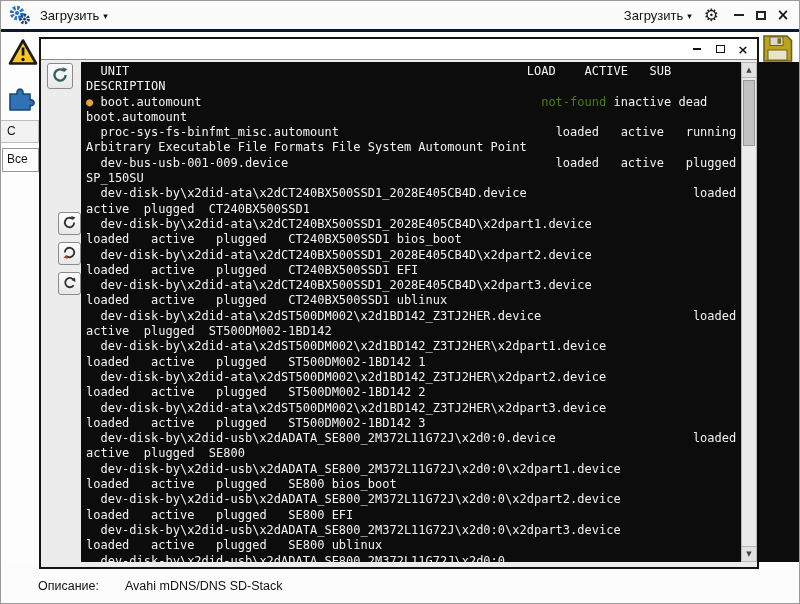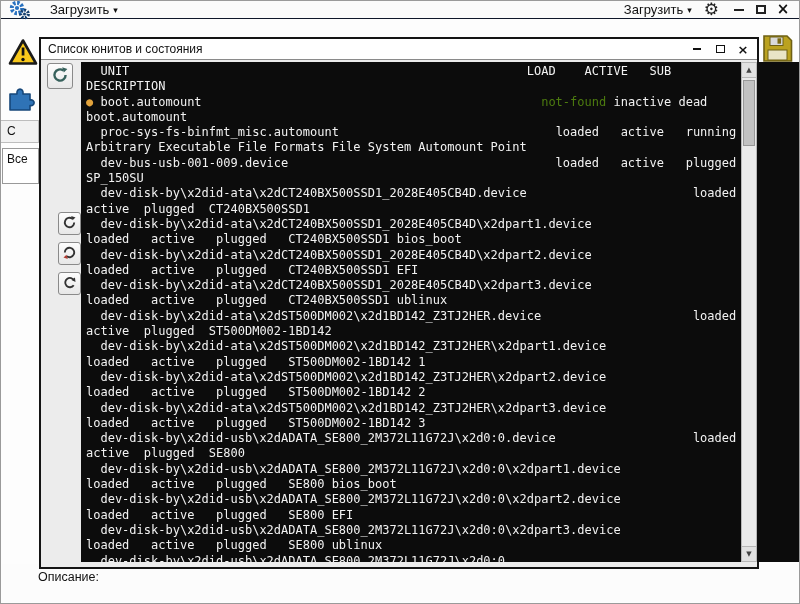--- a/index.html
+++ b/index.html
@@ -4,23 +4,23 @@
 <style>
   * { margin:0; padding:0; box-sizing:border-box; }
   html,body { width:800px; height:604px; overflow:hidden; background:#fff; }
   .app {
     position:relative; width:800px; height:604px;
     background:#fdfdfd; border:1px solid #9a9a9a; overflow:hidden;
     font-family:"Liberation Sans", sans-serif; font-size:13px; color:#111;
   }
   
   .titlebar {
-    position:absolute; top:0; left:0; right:0; height:18px;
-    background:#fbfbfb; border-bottom:1px solid #0f172a;
-    display:flex; align-items:center; padding:0 8px; gap:19px; z-index:2;
+    position:absolute; top:0; left:0; right:0; height:31px;
+    background:#fbfbfb; border-bottom:3px solid #0f172a;
+    display:flex; align-items:center; padding:0 8px; gap:9px; z-index:2;
   }
   .app-icon { width:22px; height:22px; flex:0 0 auto; }
   .menu-btn { display:flex; align-items:center; gap:4px; cursor:default; }
   .caret { font-family:"DejaVu Sans", sans-serif; font-size:9px; line-height:1; padding-top:2px; }
   .window-title {
     position:absolute; left:120px; right:120px; text-align:center;
     font-weight:600; pointer-events:none;
   }
   .tb-right { margin-left:auto; display:flex; align-items:center; gap:12px; }
   .gear-glyph { font-family:"DejaVu Sans", sans-serif; font-size:17px; line-height:1; color:#222; }
@@ -31,21 +31,21 @@
   .wc-close-x { font-family:"DejaVu Sans", sans-serif; font-size:15px; font-weight:bold; line-height:1; color:#111; }
   
   .warning-icon { position:absolute; left:7px; top:37px; z-index:1; }
   .puzzle-icon  { position:absolute; left:6px; top:83px; z-index:1; }
   .left-tab {
     position:absolute; left:0; top:119px; width:38px; height:23px; z-index:1;
     background:#f2f2f2; border:1px solid #bdbdbd; border-left:none;
     font-size:12px; padding:3px 0 0 6px; overflow:hidden; white-space:nowrap;
   }
   .left-filter {
-    position:absolute; left:1px; top:147px; width:37px; height:36px; z-index:1;
+    position:absolute; left:1px; top:147px; width:37px; height:24px; z-index:1;
     background:#fff; border:1px solid #999; font-size:12px;
     padding:3px 0 0 4px; overflow:hidden; white-space:nowrap;
   }
   
   .floppy-icon { position:absolute; left:761px; top:33px; z-index:1; }
   .table-header-frag {
     position:absolute; left:759px; top:177px; width:33px; height:19px; z-index:1;
     background:#e9e9e9; border:1px solid #b5b5b5;
   }
   .main-scrollbar {
@@ -55,21 +55,21 @@
   .msb-btn { position:absolute; left:0; width:15px; height:15px; background:#e6e6e6;
     border-bottom:1px solid #c0c0c0; display:flex; align-items:center; justify-content:center;
     font-family:"DejaVu Sans", sans-serif; font-size:7px; color:#555; }
   .msb-up { top:0; }
   .msb-down { bottom:0; border-bottom:none; border-top:1px solid #c0c0c0; }
   .msb-thumb { position:absolute; left:1px; top:17px; width:13px; height:38px;
     background:#cdcdcd; border:1px solid #a0a0a0; }
   
   .status-bar {
     position:absolute; left:1px; right:1px; bottom:1px; height:38px; z-index:1;
-    background:#fcfcfc; display:flex; align-items:flex-start; padding:6px 0 0 36px;
+    background:#fcfcfc; display:flex; align-items:center; padding:6px 0 0 36px;
     font-size:12.5px;
   }
   .status-value { margin-left:26px; }
   
   .dialog {
     position:absolute; left:38px; top:36px; width:720px; height:532px; z-index:5;
     background:#ececec; border:2px solid #141414;
   }
   .dialog-titlebar {
     height:21px; background:#fff; border-bottom:1px solid #8a8a8a;
@@ -183,25 +183,25 @@
   </span>
   <div class="table-header-frag"></div>
   <div class="main-scrollbar">
     <div class="msb-btn msb-up">▲</div>
     <div class="msb-thumb"></div>
     <div class="msb-btn msb-down">▼</div>
   </div>
 
   <div class="status-bar">
     <span>Описание:</span>
+    <span class="status-value">Avahi mDNS/DNS SD-Stack</span>
   </div>
 
   <div class="dialog">
     <div class="dialog-titlebar">
-      <span>Список юнитов и состояния</span>
       <div class="dialog-controls">
         <span class="dc">
             <span class="dc-min-bar"></span>
           </span>
         <span class="dc">
             <span class="dc-max-box"></span>
           </span>
         <span class="dc">
             <span class="dc-close-x">×</span>
           </span>

